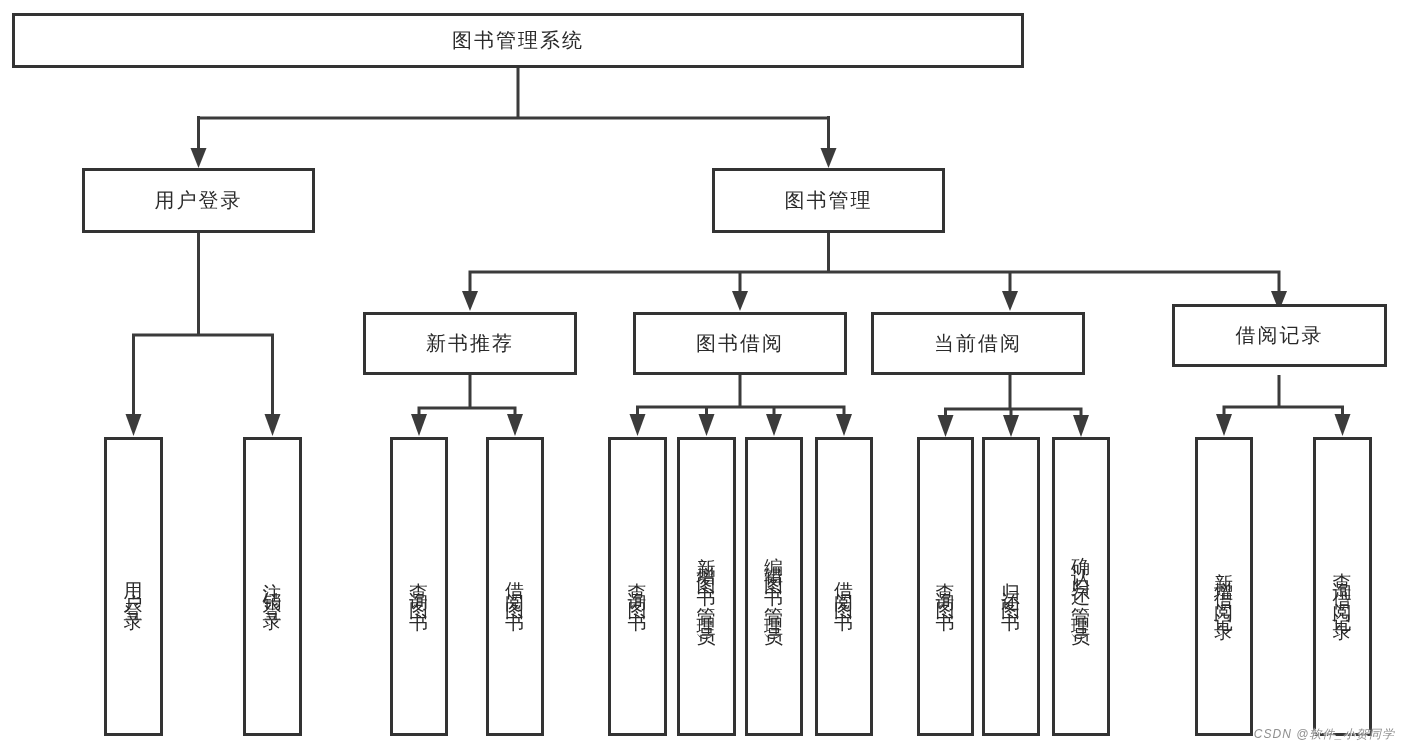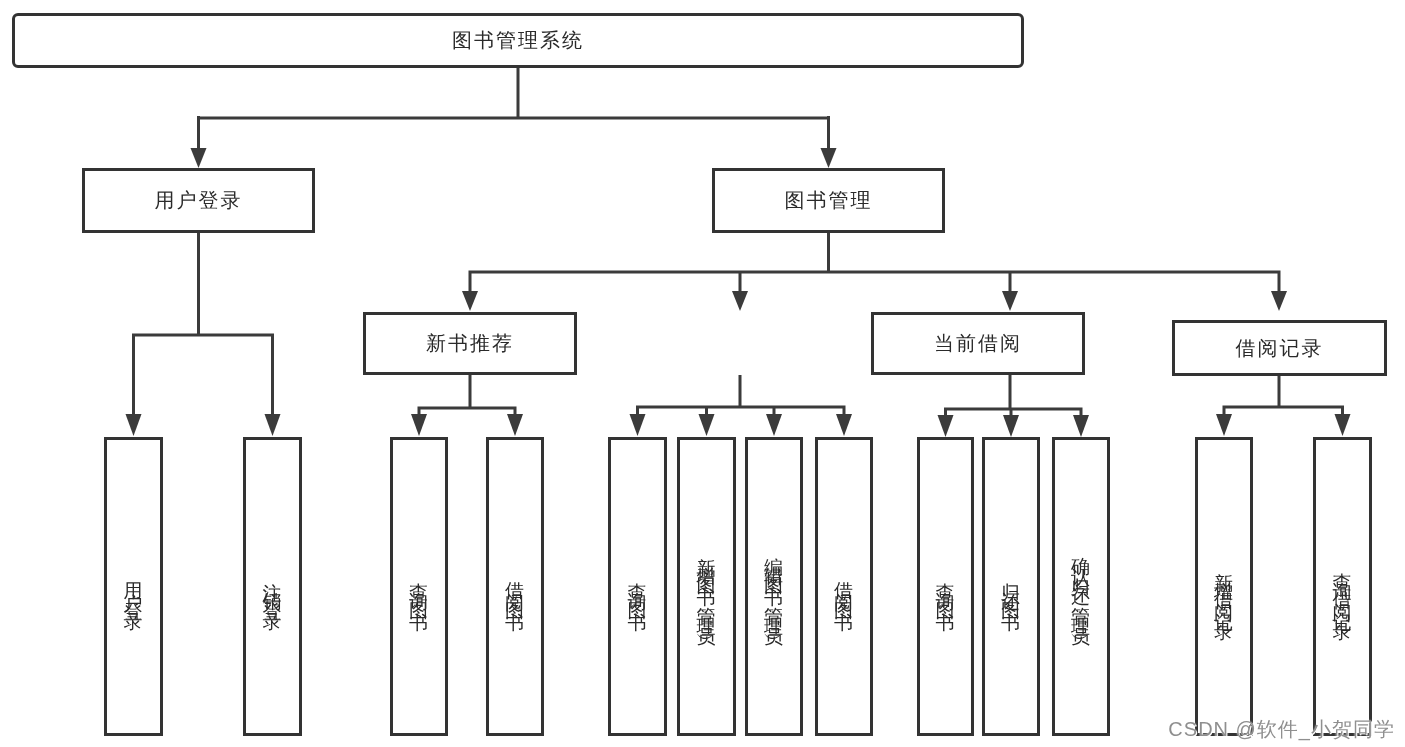--- a/index.html
+++ b/index.html
@@ -45,25 +45,26 @@
     writing-mode: vertical-rl;
     font-size: 19px;
     letter-spacing: 10px;
     line-height: 1;
     padding: 8px 0;
   }
   .watermark {
     position: absolute;
     right: 10px;
     bottom: 4px;
-    font-size: 20px;
+    font-size: 12px;
     color: #8f8f8f;
     letter-spacing: 1px;
     text-shadow: 0 0 2px #ffffff, 1px 1px 0 #ffffff;
     white-space: nowrap;
+    font-style: italic;
   }
 </style>
 </head>
 <body>
 
 <div class="canvas">
 
   <svg class="connectors" width="1405" height="747" viewBox="0 0 1405 747" aria-hidden="true">
 
     <path d="M518 68 V118 M197 118 H830 M198.5 116 V150 M828.5 116 V150"></path>
@@ -93,28 +94,29 @@
     <path d="M1010 375 V409 M944 409 H1082.5 M945.5 407.5 V418 M1011 407.5 V418 M1081 407.5 V418"></path>
     <polygon points="937.5,415 953.5,415 945.5,437"></polygon>
     <polygon points="1003,415 1019,415 1011,437"></polygon>
     <polygon points="1073,415 1089,415 1081,437"></polygon>
 
     <path d="M1279 375 V407 M1222.5 407 H1344 M1224 405.5 V417 M1342.5 405.5 V417"></path>
     <polygon points="1216,414 1232,414 1224,436"></polygon>
     <polygon points="1334.5,414 1350.5,414 1342.5,436"></polygon>
   </svg>
 
-  <div class="node h" style="left:12px; top:13px; width:1012px; height:55px;border-radius:6px;">图书管理系统</div>
+  <div class="node h" style="left:12px; top:13px; width:1012px; height:55px;">图书管理系统</div>
 
   <div class="node h" style="left:82px; top:168px; width:233px; height:65px;">用户登录</div>
   <div class="node h" style="left:712px; top:168px; width:233px; height:65px;">图书管理</div>
 
   <div class="node h" style="left:363px; top:312px; width:214px; height:63px;font-family:Liberation Serif, serif;">新书推荐</div>
+  <div class="node h" style="left:633px; top:312px; width:214px; height:63px;">图书借阅</div>
   <div class="node h" style="left:871px; top:312px; width:214px; height:63px;">当前借阅</div>
-  <div class="node h" style="left:1172px; top:320px; width:215px; height:56px;">借阅记录</div>
+  <div class="node h" style="left:1172px; top:304px; width:215px; height:63px;">借阅记录</div>
 
   <div class="node v" style="left:104px; top:437px; width:59px; height:299px;">用户登录</div>
   <div class="node v" style="left:243px; top:437px; width:59px; height:299px;">注销登录</div>
 
   <div class="node v" style="left:390px; top:437px; width:58px; height:299px;">查询图书</div>
   <div class="node v" style="left:486px; top:437px; width:58px; height:299px;">借阅图书</div>
 
   <div class="node v" style="left:608px; top:437px; width:59px; height:299px;">查询图书</div>
   <div class="node v" style="left:677px; top:437px; width:59px; height:299px;">新增图书（管理员）</div>
   <div class="node v" style="left:745px; top:437px; width:58px; height:299px;">编辑图书（管理员）</div>

